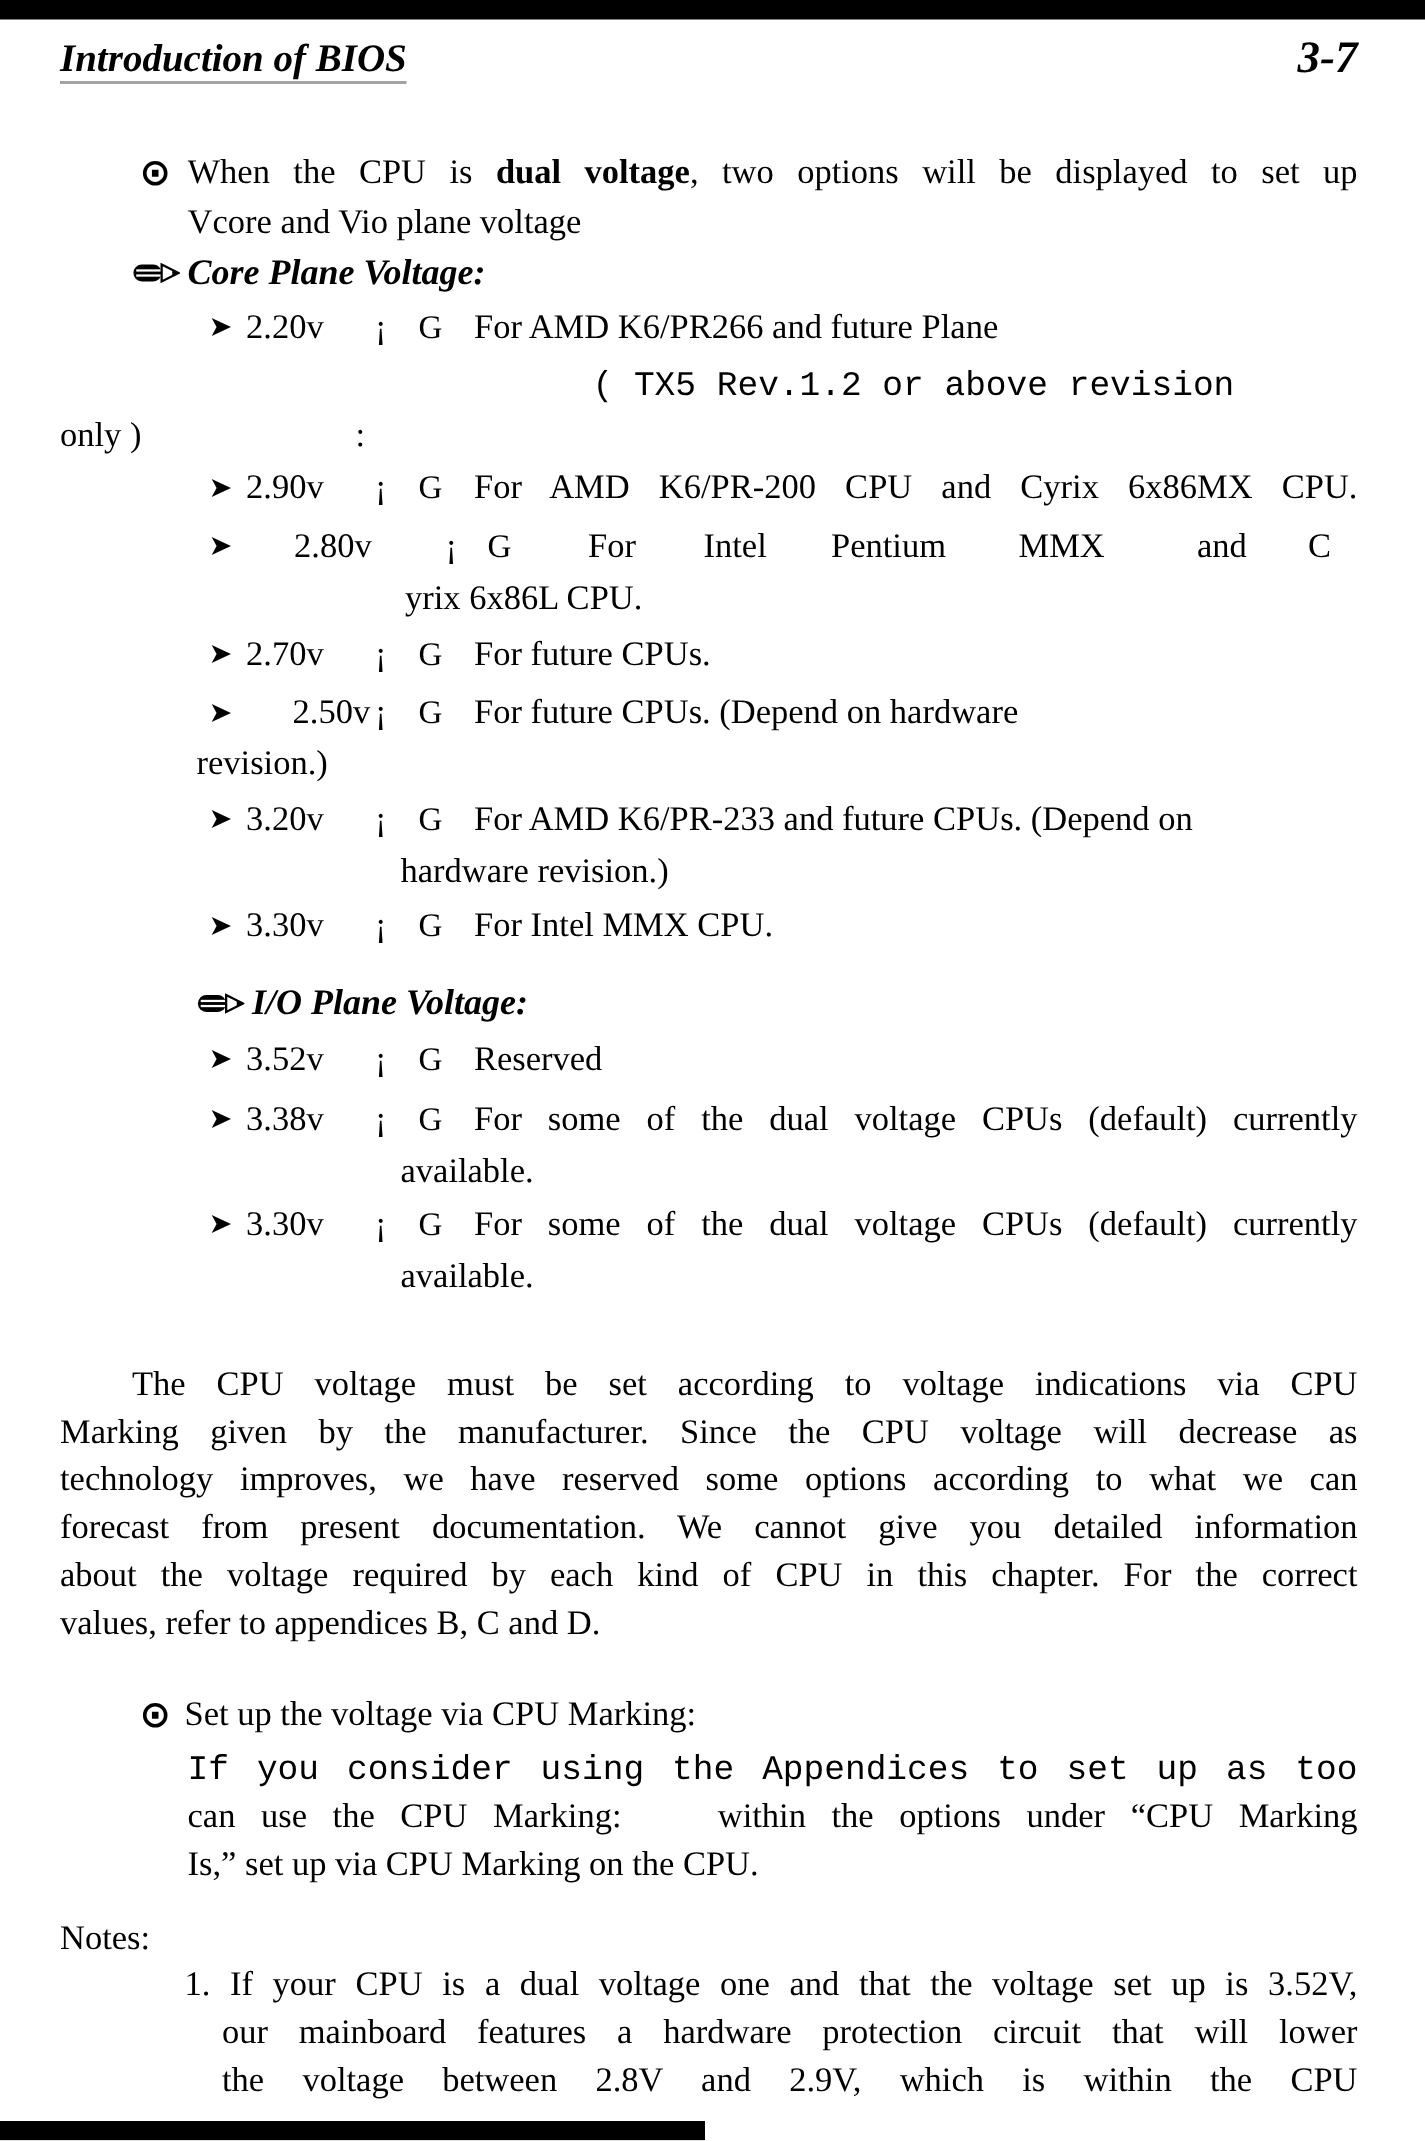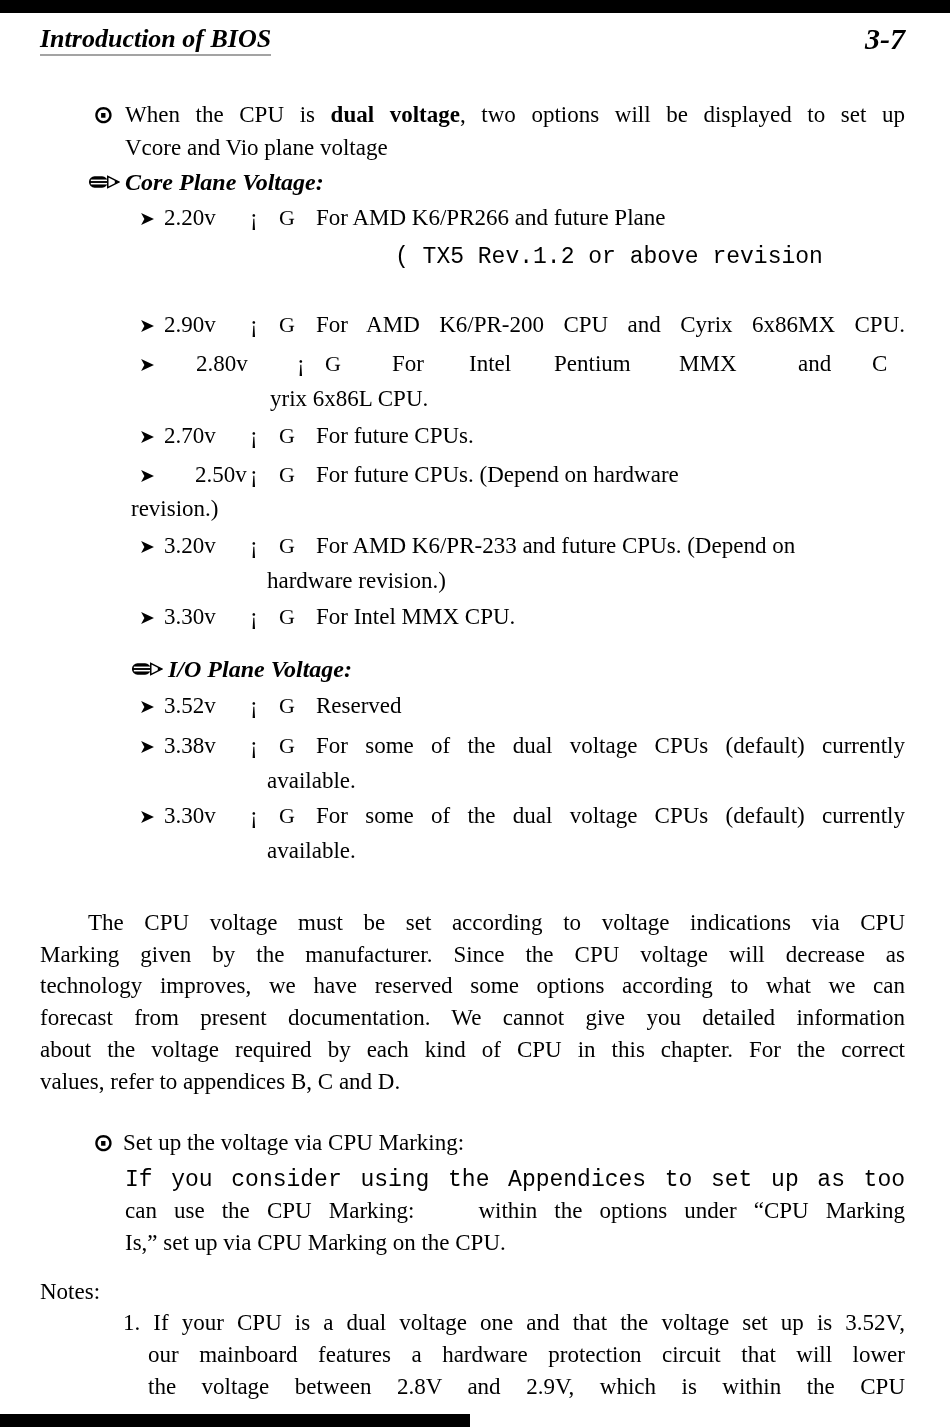--- a/index.html
+++ b/index.html
@@ -66,20 +66,24 @@
   <div class="line" style="top:203px; left:0; width:950px;">
     <span class="abs arrow" style="left:139px;">➤</span>
     <span class="abs" style="left:164px;">2.20v</span>
     <span class="abs" style="left:250px;">¡</span>
     <span class="abs gsym" style="left:279px;">G</span>
     <span class="abs" style="left:316px;">For AMD K6/PR266 and future Plane</span>
   </div>
   <div class="line" style="top:242px; left:395px;font-family:Liberation Mono, monospace;">
     <span>( TX5 Rev.1.2 or above revision</span>
   </div>
+  <div class="line" style="top:275px; left:0; width:950px;">
+    <span class="abs" style="left:40px;">only )</span>
+    <span class="abs" style="left:237px;">:</span>
+  </div>
 
   <div class="line" style="top:310px; left:0; width:950px;">
     <span class="abs arrow" style="left:139px;">➤</span>
     <span class="abs" style="left:164px;">2.90v</span>
     <span class="abs" style="left:250px;">¡</span>
     <span class="abs gsym" style="left:279px;">G</span>
     <span class="abs js" style="left:316px; width:589px;">For AMD K6/PR-200 CPU and Cyrix 6x86MX CPU.</span>
   </div>
 
   <div class="line" style="top:349px; left:0; width:950px;">

